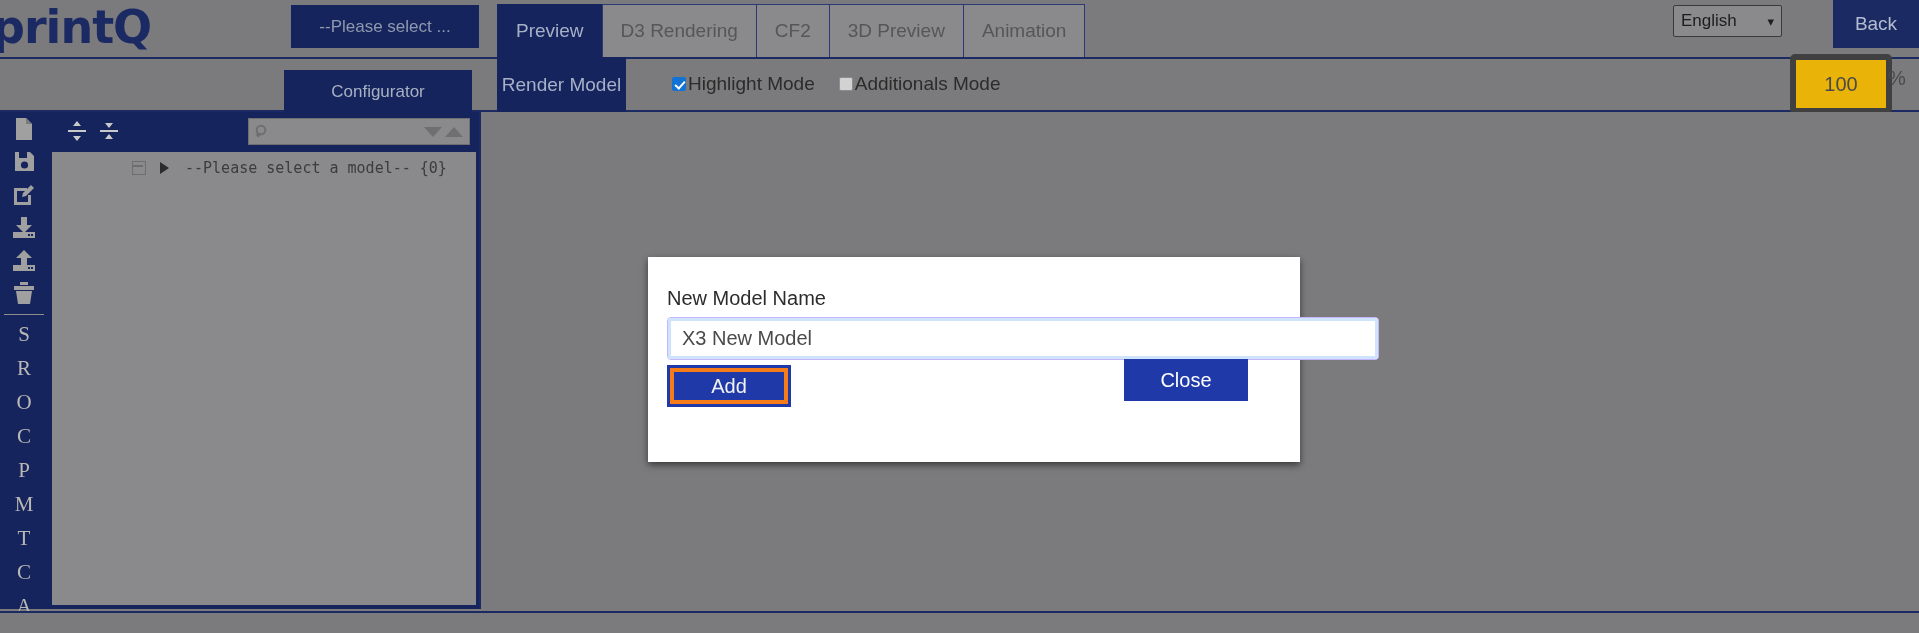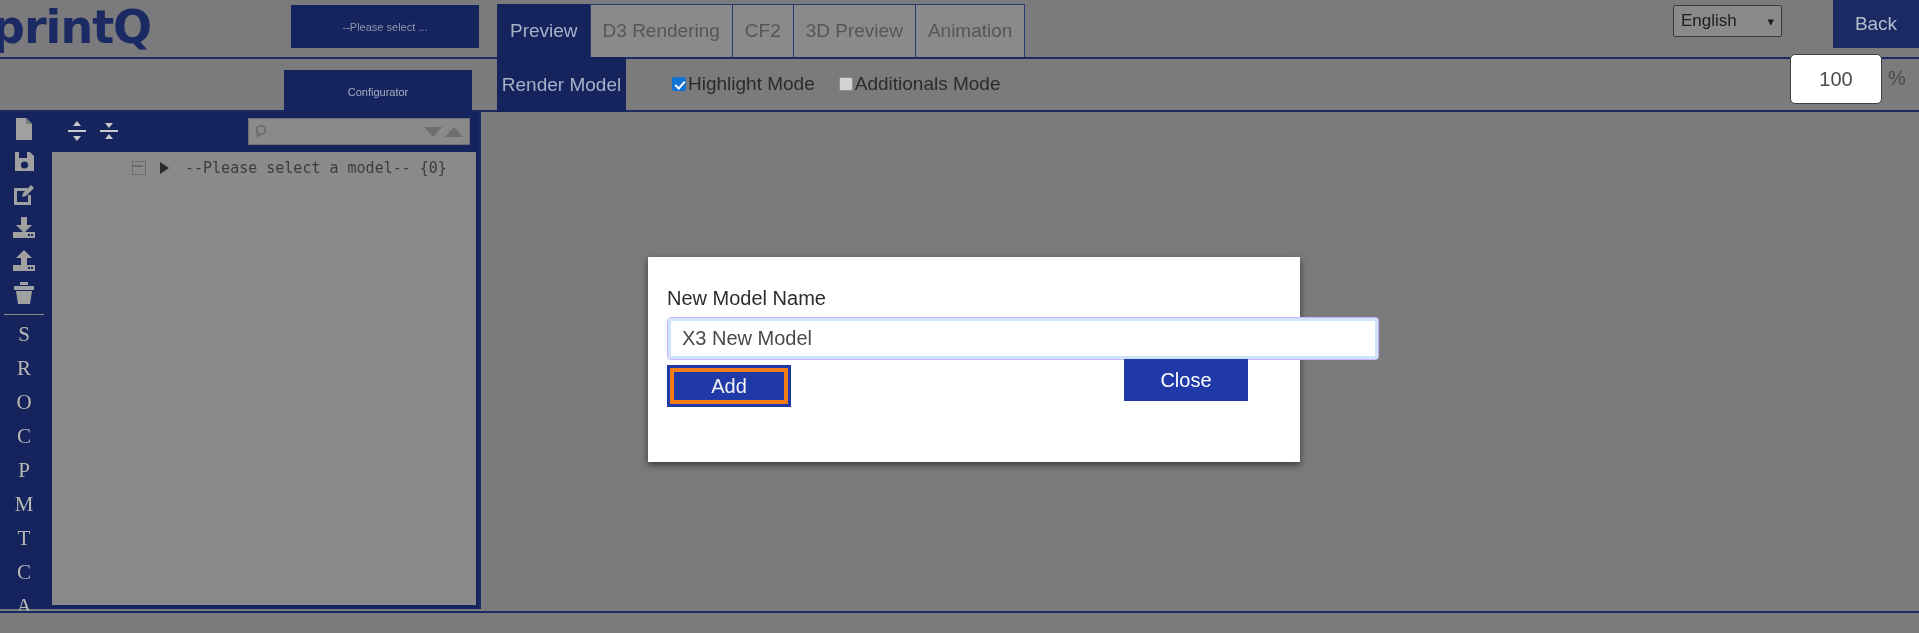--- a/index.html
+++ b/index.html
@@ -16,29 +16,29 @@
   #topbar-rule{position:absolute;left:0;top:57px;width:1919px;height:2px;background:#1b2a63;}
   #topbar-rule2{position:absolute;left:0;top:110px;width:1919px;height:2px;background:#1b2a63;}
 
   
   #logo{position:absolute;left:-8px;top:-2px;width:200px;height:60px;
         font-family:"DejaVu Sans", sans-serif;font-weight:700;font-size:46px;
         color:#1b2a63;letter-spacing:-1px;line-height:58px;}
 
   
   .hdr-btn{position:absolute;background:#16245e;color:#9aa3b8;border:none;
-      font-family:"Liberation Sans",sans-serif;font-size:11px;
+      font-family:"Liberation Sans",sans-serif;font-size:17px;
       display:flex;align-items:center;justify-content:center;cursor:pointer;}
   #model-select{left:291px;top:5px;width:188px;height:43px;color:#8f98ad;}
   #configurator-btn{left:284px;top:70px;width:188px;height:43px;color:#a8b0c2;}
 
   
   #tabstrip{position:absolute;left:497px;top:4px;height:54px;display:flex;}
   .tab{height:53px;box-sizing:border-box;border:1px solid #2b3a76;border-bottom:none;
-       display:flex;align-items:center;justify-content:center;padding:0 12px;
+       display:flex;align-items:center;justify-content:center;padding:0 18px;
        font-size:19px;color:#565656;background:#8a8a8c;cursor:pointer;margin-right:-1px;}
   .tab.active{background:#16245e;color:#a6b0c6;border-color:#16245e;}
 
   #render-model-tab{position:absolute;left:497px;top:57px;width:129px;height:55px;
       background:#16245e;color:#a6b0c6;font-size:19px;display:flex;align-items:center;
       justify-content:center;cursor:pointer;}
 
   
   #mode-row{position:absolute;left:672px;top:57px;height:53px;display:flex;align-items:center;gap:24px;}
   .chk-wrap{display:flex;align-items:center;font-size:19px;color:#2b2b2b;cursor:pointer;}
@@ -52,21 +52,21 @@
   #lang-select{position:absolute;left:1673px;top:5px;width:93px;height:30px;
       background:#8a8a8c;border:1px solid #3a3a3a;border-radius:2px;
       display:flex;align-items:center;padding:0 7px;font-size:17px;color:#1d1d1d;cursor:pointer;}
   #lang-select .caret{margin-left:auto;font-size:13px;color:#1d1d1d;}
 
   #back-btn{position:absolute;left:1833px;top:0px;width:86px;height:48px;background:#1b2a63;
       color:#b4bccf;font-size:19px;display:flex;align-items:center;justify-content:center;cursor:pointer;}
 
   
   #zoom-box{position:absolute;left:1790px;top:54px;width:90px;height:48px;
-      background:#ffffff;border:1px solid #404040;border-radius:5px;
+      background:#eab308;border:6px solid #404040;border-radius:5px;
       display:flex;align-items:center;justify-content:center;font-size:20px;color:#4a4a4a;cursor:text;}
   #zoom-pct{position:absolute;left:1888px;top:54px;height:48px;display:flex;align-items:center;
       font-size:20px;color:#4a4a4a;}
 
   
   #rail{position:absolute;left:0px;top:112px;width:48px;height:497px;background:#16245e;}
   .rail-icon{width:48px;height:33px;display:flex;align-items:center;justify-content:center;color:#9a9a9a;}
   .rail-icon svg{display:block;}
   #rail-sep{width:40px;height:1px;background:#8d8d8d;margin:4px auto 2px auto;}
   .rail-letter{width:48px;height:34px;display:flex;align-items:center;justify-content:center;

